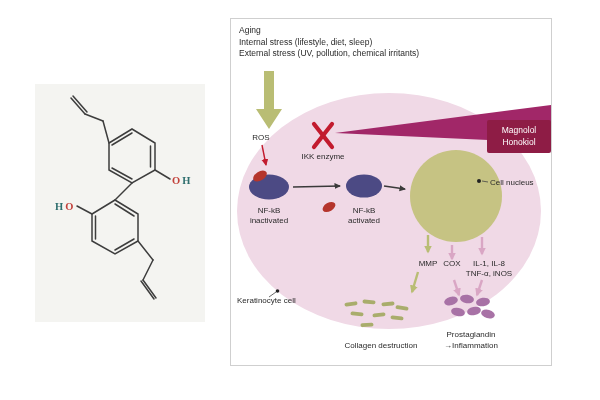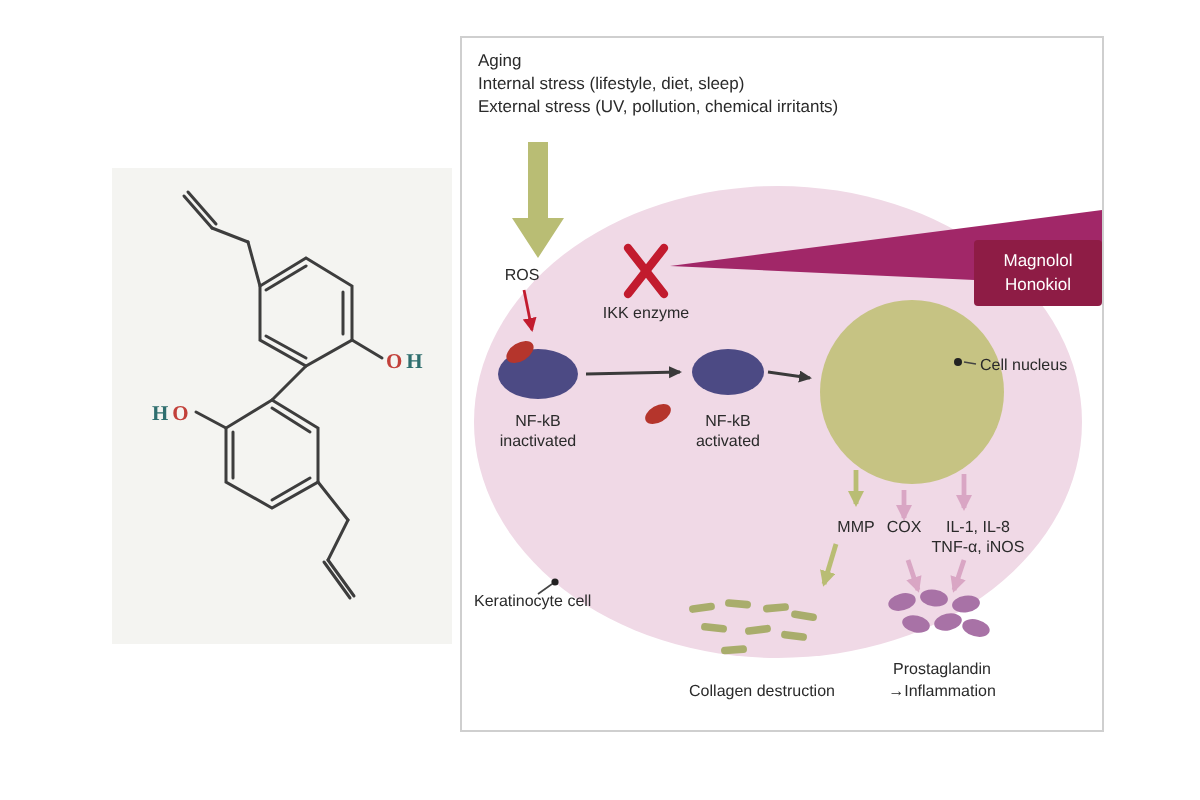--- a/index.html
+++ b/index.html
@@ -1,18 +1,18 @@
 <!DOCTYPE html>
 <html><head>
 <meta charset="utf-8">
 <style>
   html,body{margin:0;padding:0;background:#ffffff;}
   .canvas{position:relative;width:600px;height:400px;background:#ffffff;overflow:hidden;
           font-family:"Liberation Sans",sans-serif;}
-  .molecule-panel{position:absolute;left:56px;top:84px;width:170px;height:238px;background:#f4f4f1;}
+  .molecule-panel{position:absolute;left:35px;top:84px;width:170px;height:238px;background:#f4f4f1;}
   .diagram-panel{position:absolute;left:230px;top:18px;width:322px;height:348px;background:#ffffff;
                  border:1px solid #cfcfcf;box-sizing:border-box;}
   svg text{fill:#2a2a2a;font-family:"Liberation Sans",sans-serif;}
   .t8{font-size:8px;}
   .t85{font-size:8.5px;}
   .white{fill:#ffffff;}
   .atom{font-family:"Liberation Serif",serif;font-size:10.5px;font-weight:bold;}
 </style>
 </head>
 <body>

